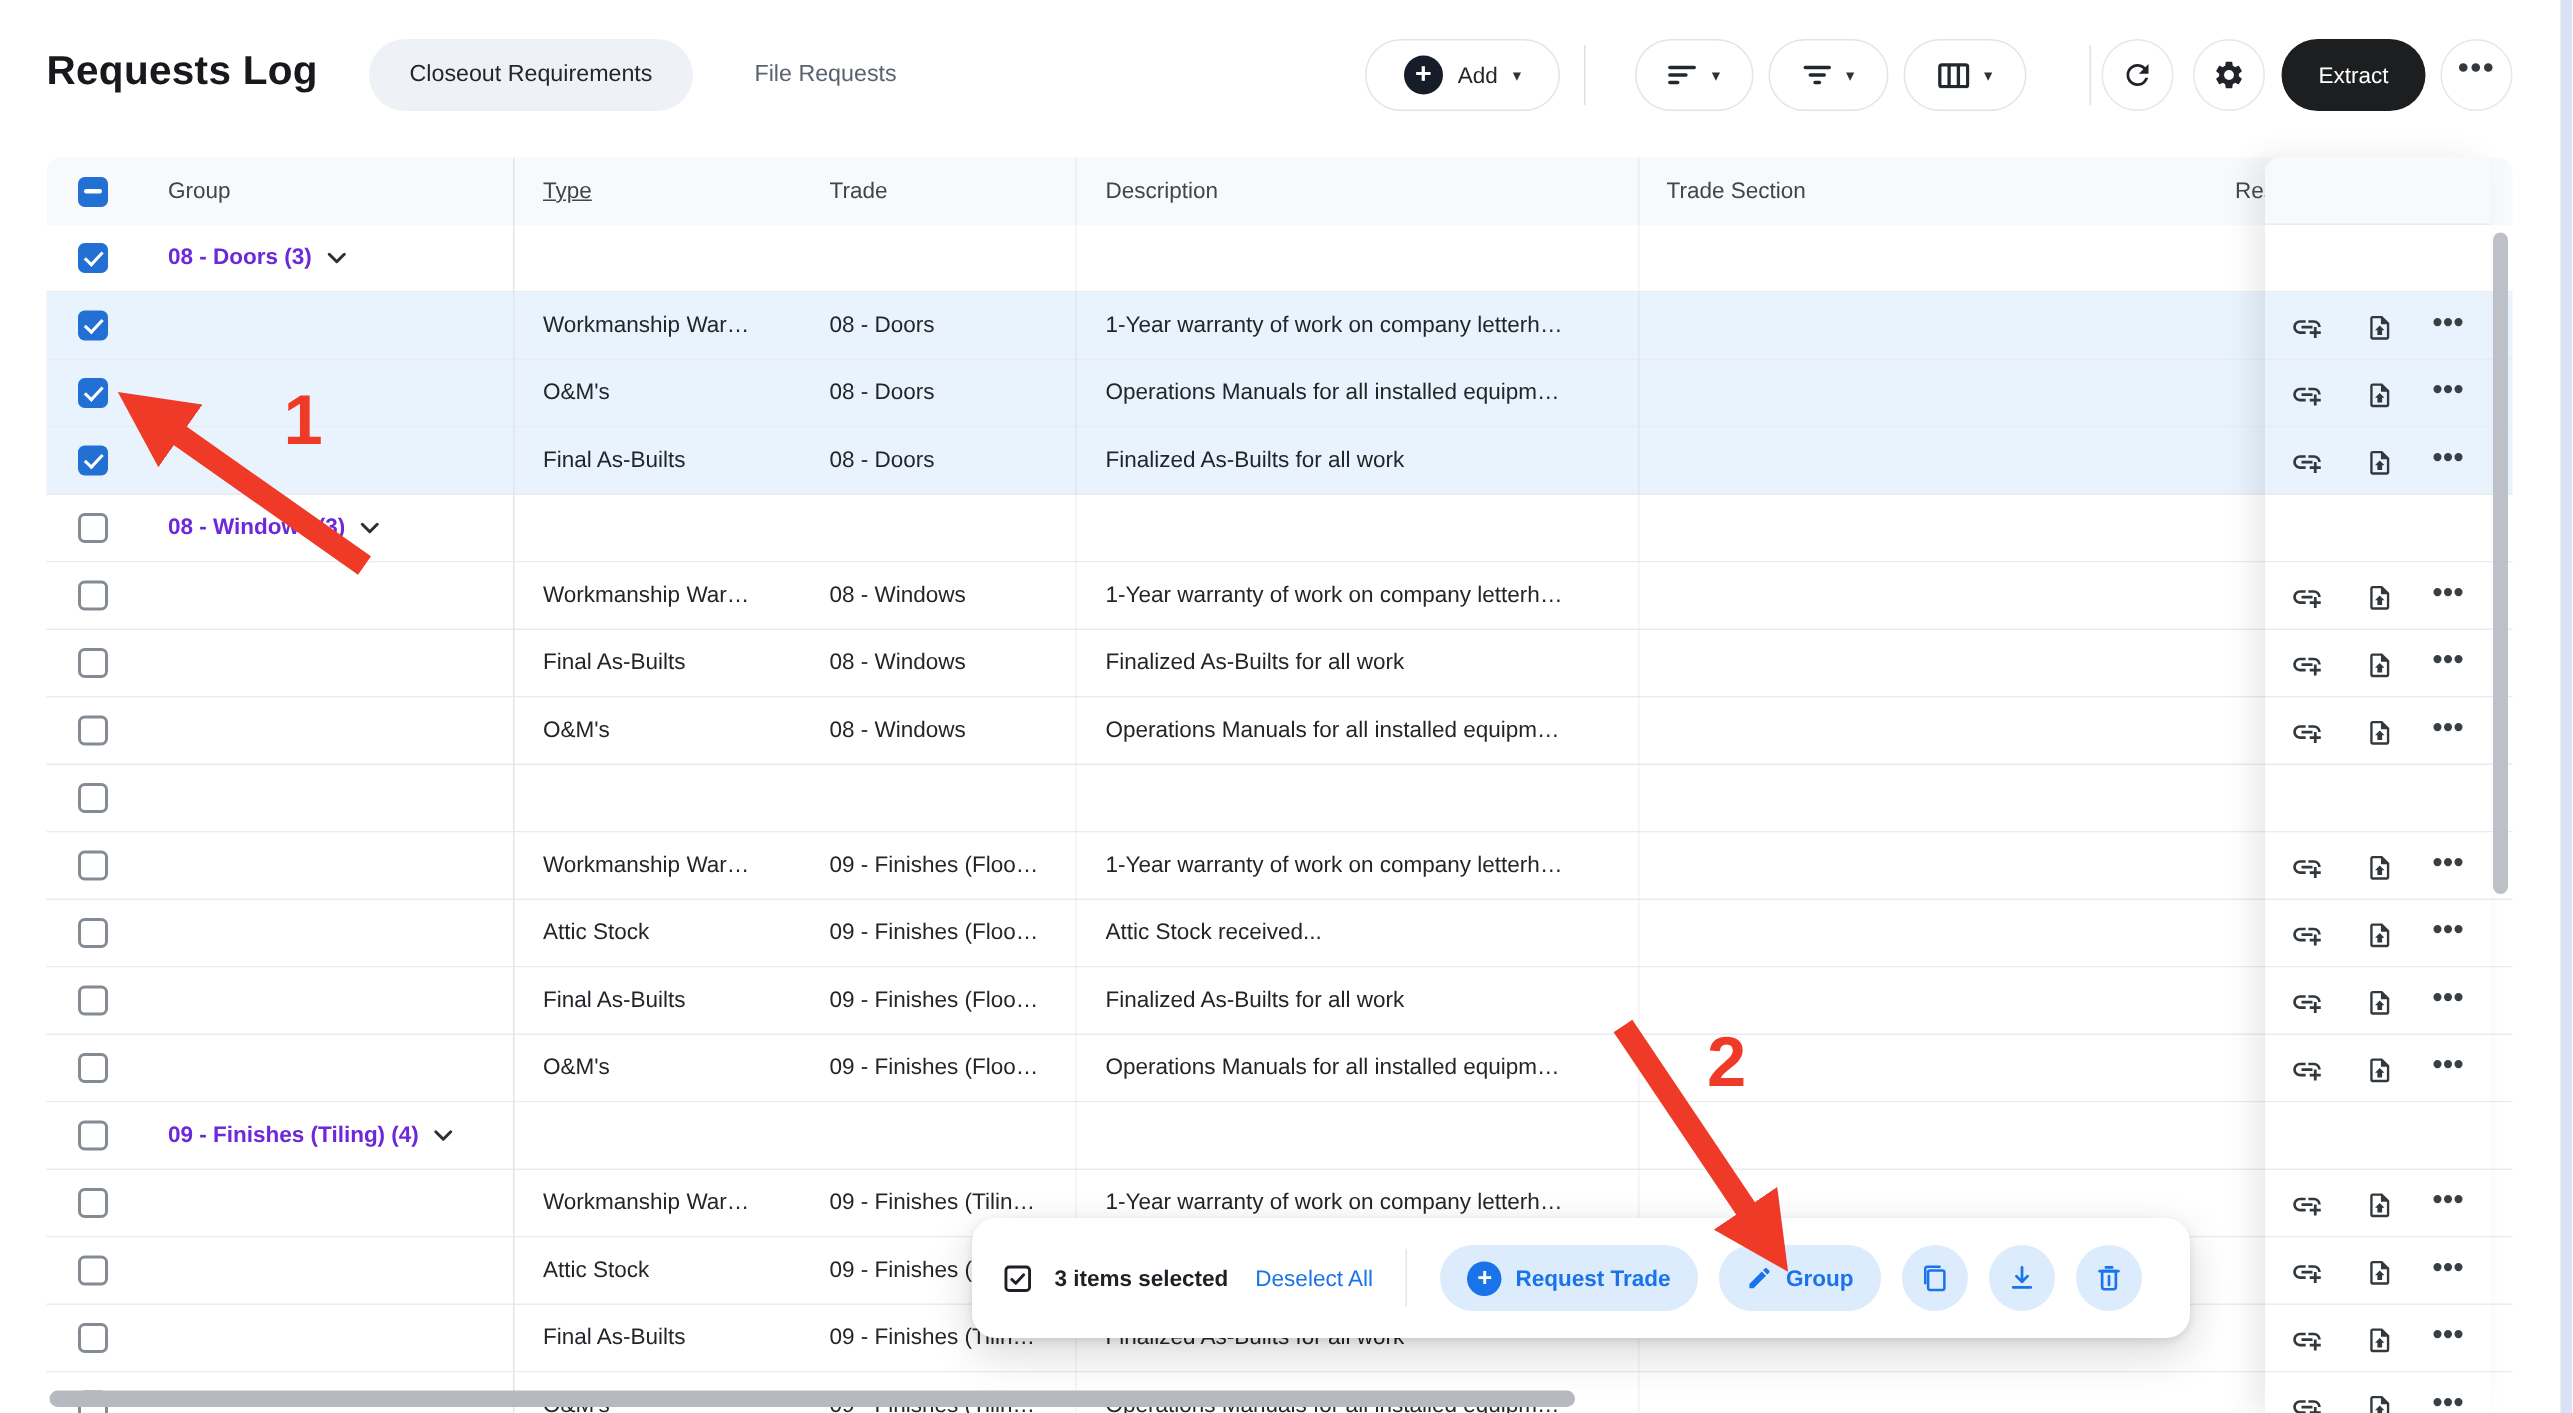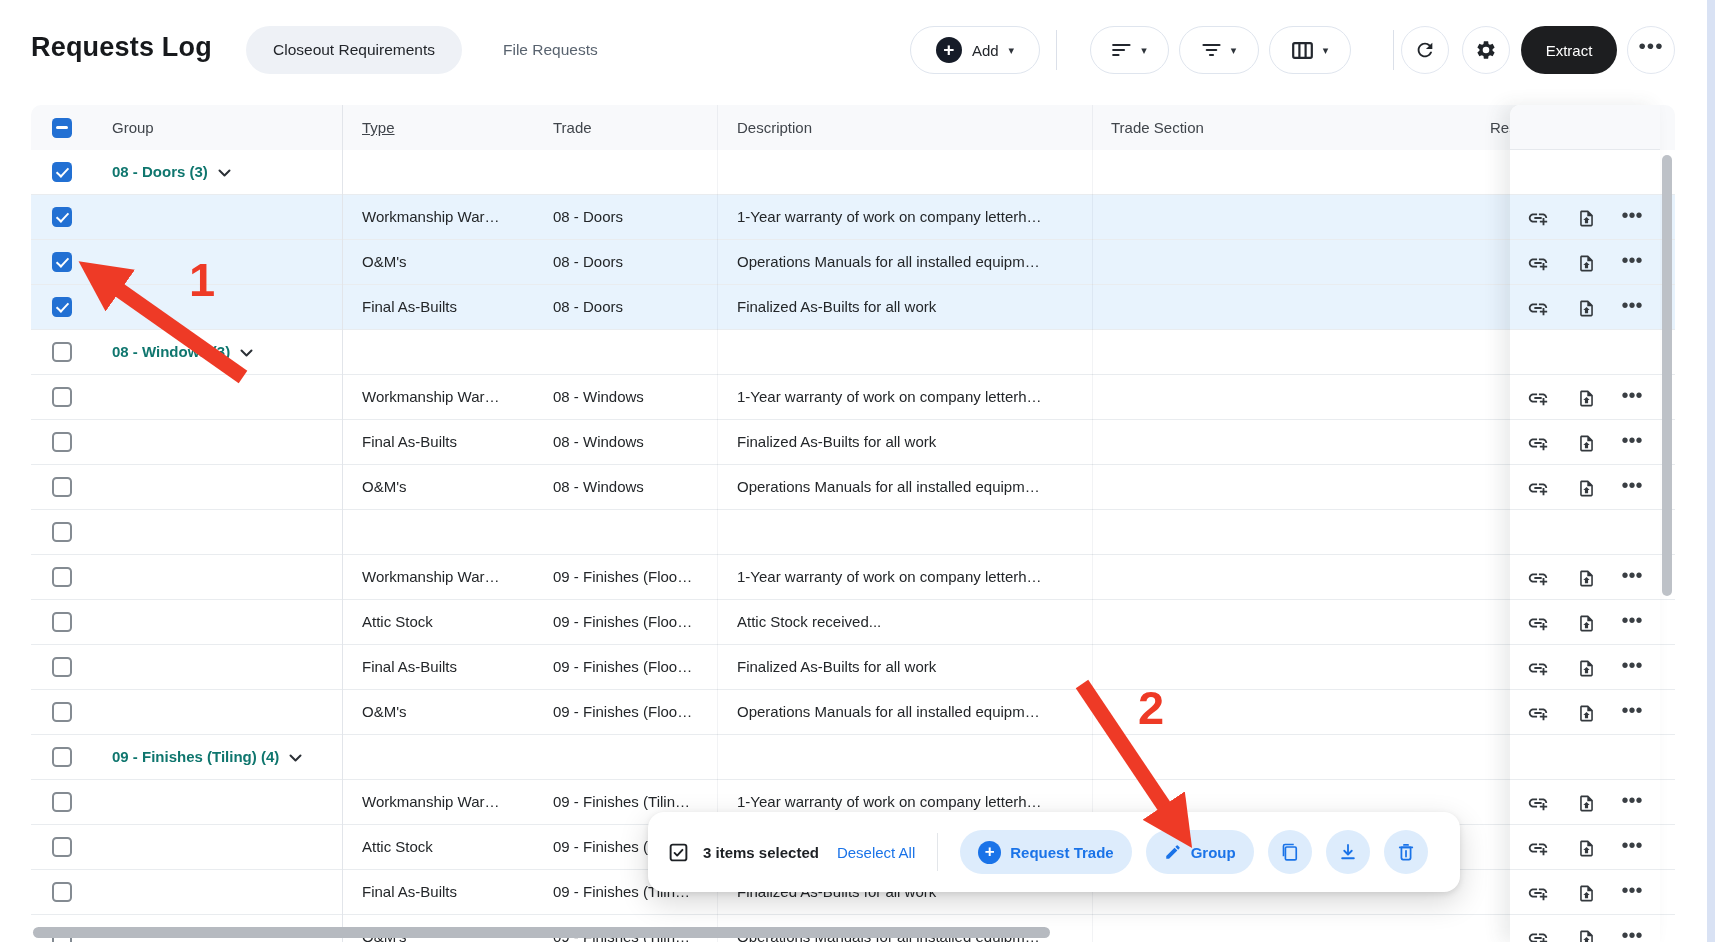--- a/index.html
+++ b/index.html
@@ -25,21 +25,21 @@
   .dots{font-size:21px;color:#33383d;letter-spacing:1px;line-height:0;padding-bottom:8px;}
   
   #table{position:absolute;left:31px;top:105px;width:1644px;height:837px;}
   .thead{position:absolute;left:0;top:0;width:1644px;height:45px;background:#f8f9fb;border-bottom:1px solid #e6e9ed;
        border-radius:10px 10px 0 0;}
   .hcell{position:absolute;top:0;height:45px;line-height:45px;font-size:15px;font-weight:500;color:#40454b;white-space:nowrap;}
   .colline{position:absolute;top:0;bottom:0;width:1px;z-index:3;}
   .row{position:absolute;left:0;width:1644px;height:45px;box-sizing:border-box;border-bottom:1px solid #e9ecef;background:#fff;}
   .row.selected{background:#e8f3fd;}
   .cell{position:absolute;top:0;height:44px;line-height:44px;font-size:15px;color:#232629;white-space:nowrap;overflow:hidden;}
-  .grouplabel{font-weight:700;color:#0f766e;}
+  .grouplabel{font-weight:700;color:#6d28d9;}
   .cb{position:absolute;left:21px;top:12px;width:20px;height:20px;border-radius:4.5px;box-sizing:border-box;cursor:pointer;}
   .cb.unchecked{border:2px solid #848b92;background:#fff;}
   .cb.checked{background:#2270d3;}
   .cb.checked::after{content:'';position:absolute;left:6.5px;top:2.5px;width:5px;height:10px;
        border:solid #fff;border-width:0 2.6px 2.6px 0;transform:rotate(43deg);}
   .cb.indeterminate{background:#2270d3;}
   .cb.indeterminate::after{content:'';position:absolute;left:4px;top:8.5px;width:12px;height:3px;background:#fff;border-radius:1.5px;}
   .chev{margin-left:10px;vertical-align:middle;}
   
   #pinned{position:absolute;left:1510px;top:105px;width:150px;height:837px;z-index:30;overflow:hidden;

